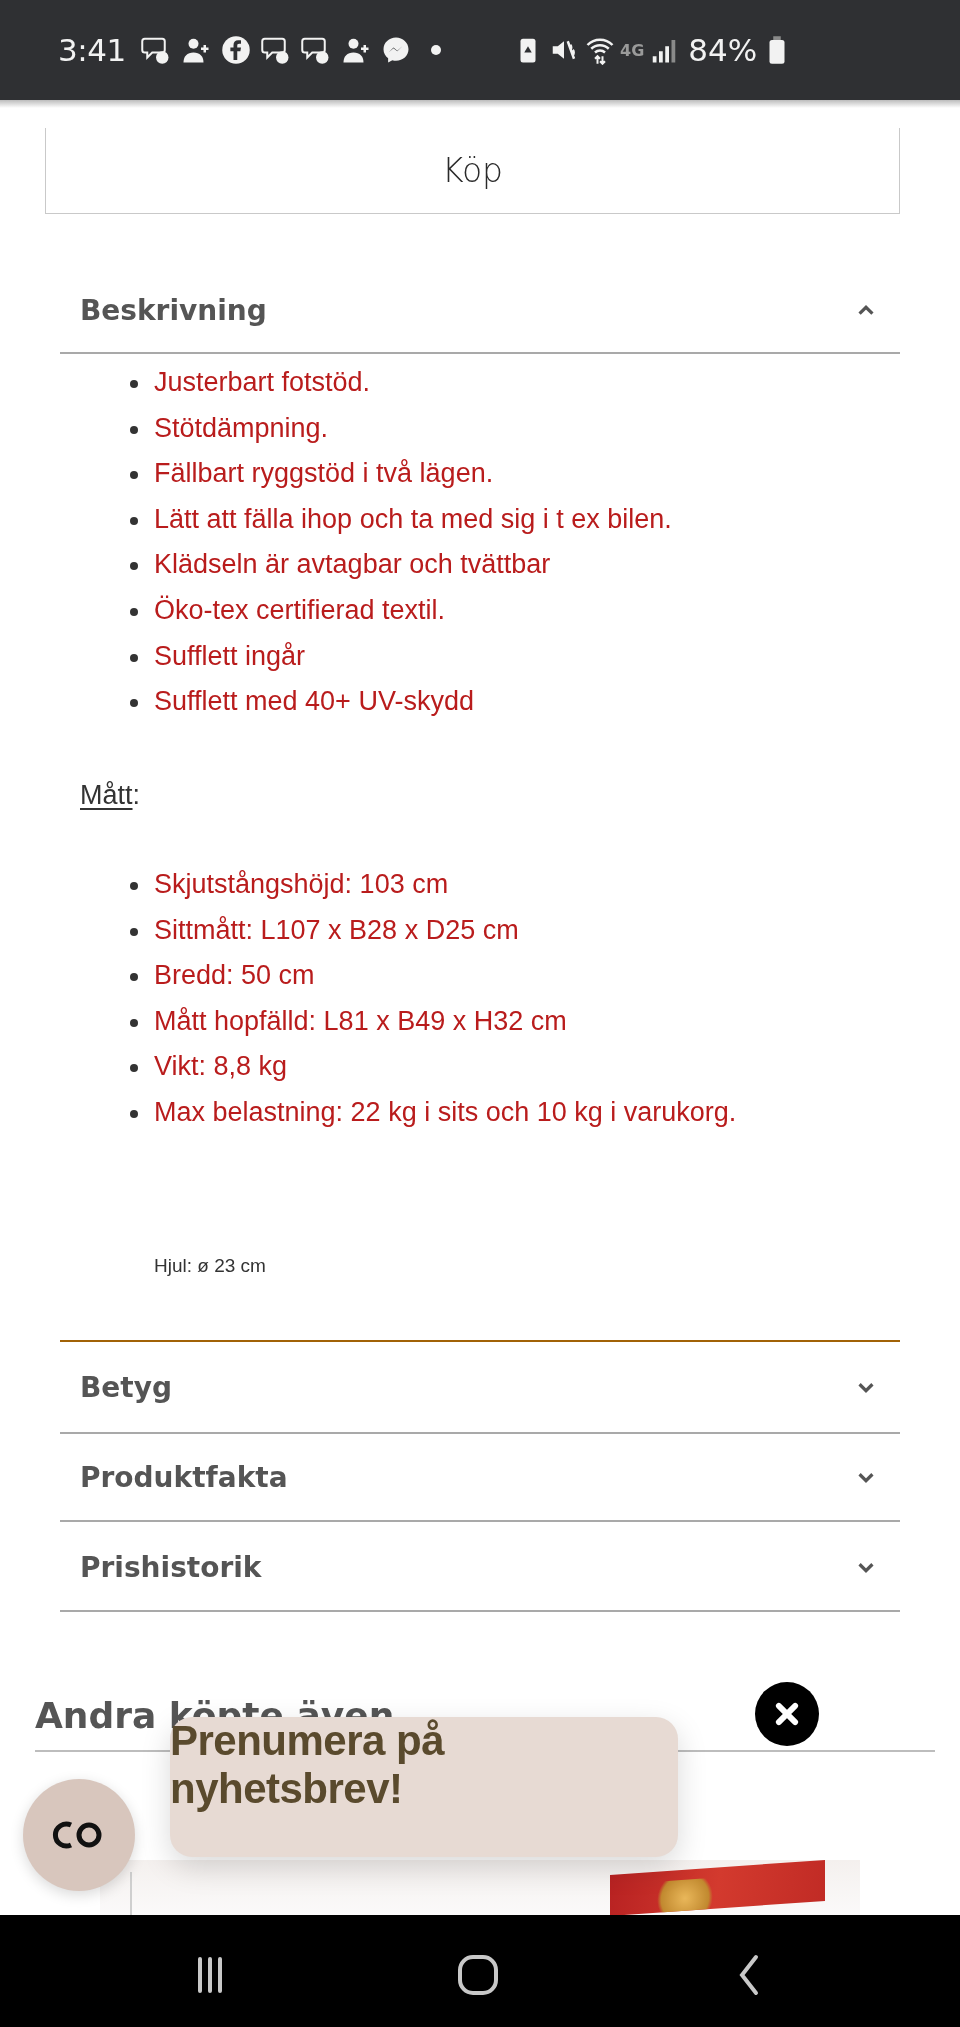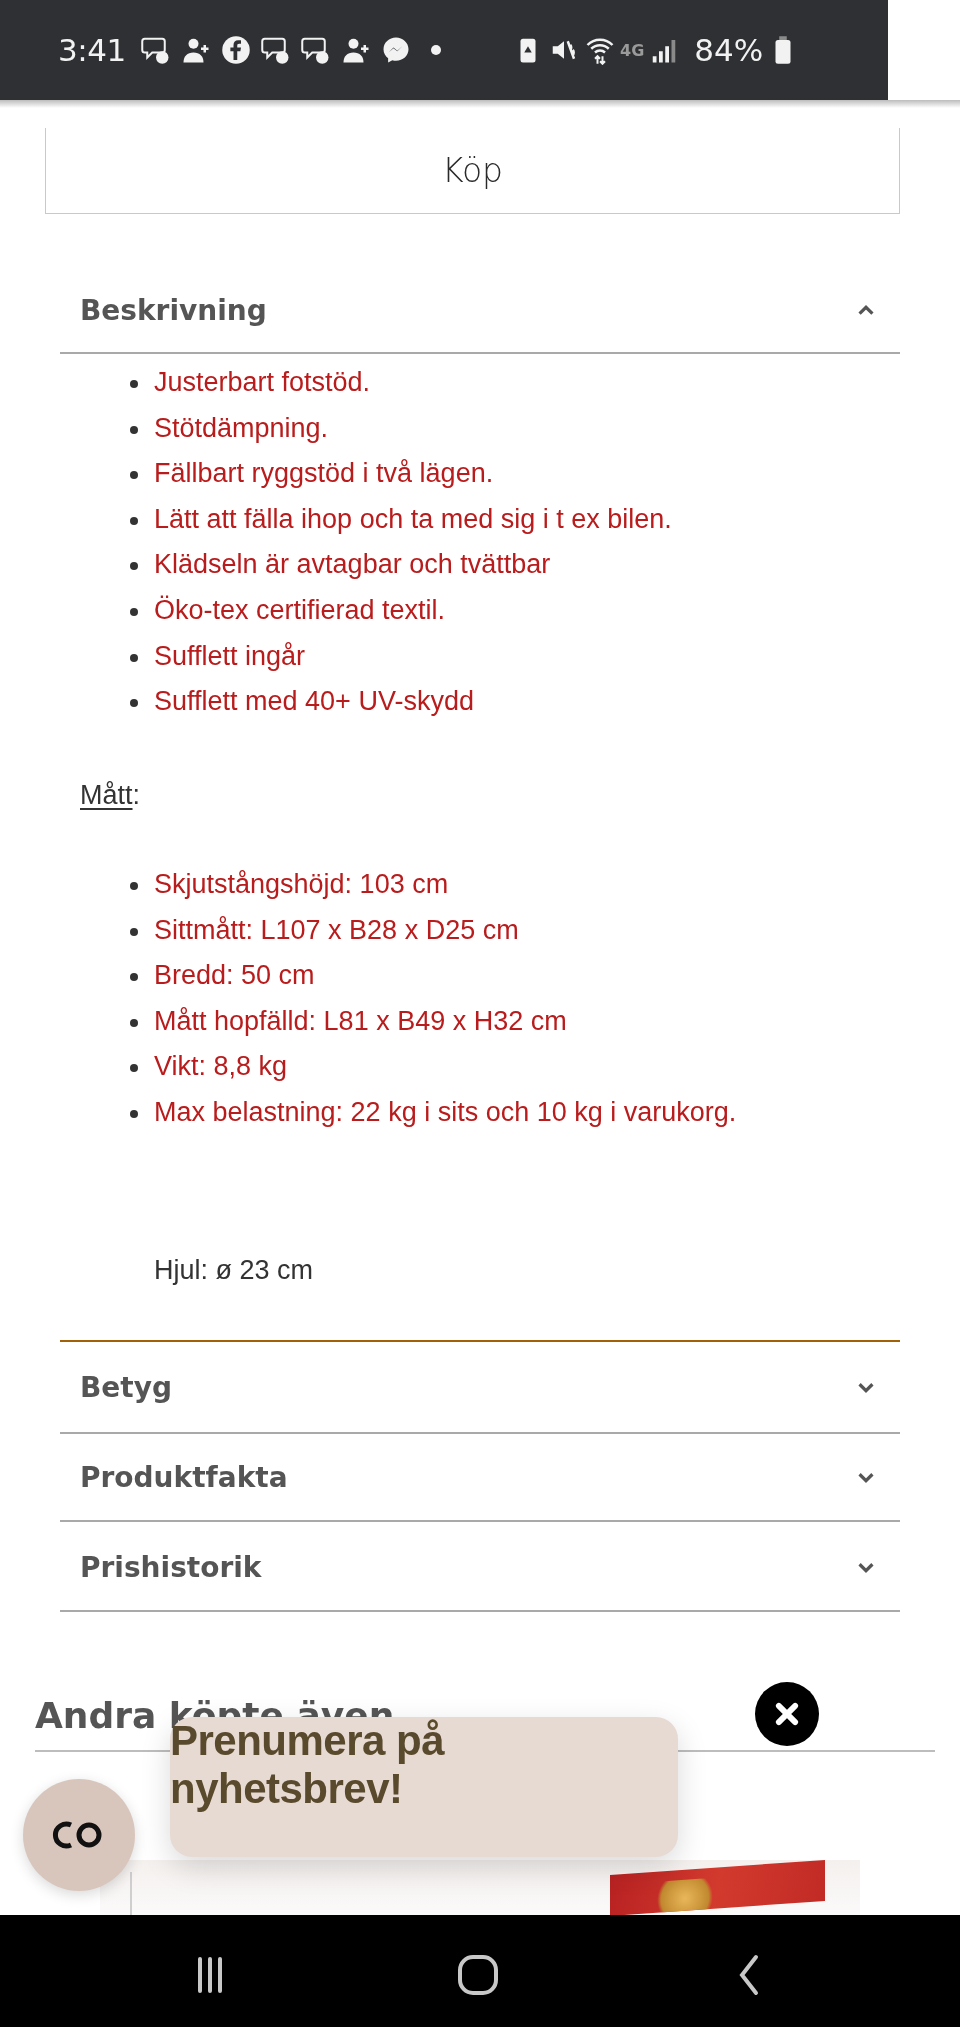--- a/index.html
+++ b/index.html
@@ -1,30 +1,30 @@
 <!DOCTYPE html>
 <html><head>
 <meta charset="utf-8">
 <style>
   * { box-sizing: border-box; margin: 0; padding: 0; }
   html, body { width: 960px; height: 2027px; overflow: hidden; background: #ffffff; }
   body { position: relative; font-family: "Liberation Sans", sans-serif; color: #333; }
 
   
   .status-bar {
-    position: absolute; top: 0; left: 0; width: 888px; height: 100px;
+    position: absolute; top: 0; left: 0; width: 960px; height: 100px;
     background: #2f3033; color: #f2f2f2; display: flex; align-items: center;
     padding: 0 0 0 58px; font-family: "DejaVu Sans", sans-serif;
   }
   .status-bar .time { font-size: 31px; letter-spacing: -0.5px; margin-right: 14px; }
   .status-icons-left { display: flex; gap: 8px; align-items: center; }
   .sb-icon { width: 32px; height: 32px; display: inline-flex; align-items: center; justify-content: center; }
   .sb-icon svg { width: 30px; height: 30px; fill: #f2f2f2; }
   .status-icons-right { position: absolute; left: 512px; top: 0; height: 100px; display: flex; align-items: center; gap: 4px; }
-  .battery-pct { font-size: 31px; margin-left: 10px; }
+  .battery-pct { font-size: 31px; margin-left: 4px; }
   .net-type { font-size: 16px; color: #9a9a9a; font-weight: bold; }
 
   
   .buy-button {
     position: absolute; left: 45px; top: 100px; width: 855px; height: 86px;
     border: 1px solid #c9c9c9; border-top: none; background: #fff;
     display: flex; align-items: center; justify-content: center;
     font-size: 33px; color: #2a2a2a; font-family: "DejaVu Sans", sans-serif; font-weight: 300;
     cursor: pointer;
     margin-top: 28px;
@@ -42,21 +42,21 @@
   }
   .chev { width: 28px; height: 28px; display: inline-flex; align-items: center; justify-content: center; }
   .chev svg { width: 22px; height: 22px; stroke: #555; stroke-width: 3.5; fill: none; }
 
   .desc { position: absolute; left: 80px; top: 360px; width: 820px; color: #b91c1c; font-size: 27px; }
   .desc ul { list-style: none; }
   .desc li { position: relative; padding-left: 74px; height: 45.6px; line-height: 45.6px; }
   .desc li::before { content: ""; position: absolute; left: 50px; top: 20px; width: 8px; height: 8px; border-radius: 50%; background: #333; }
   .matt-label { position: absolute; left: 80px; top: 780px; font-size: 27px; color: #333; }
   .matt-label u { text-decoration: underline; text-underline-offset: 4px; }
-  .hjul { position: absolute; left: 154px; top: 1255px; font-size: 27px; color: #333; }
+  .hjul { position: absolute; left: 154px; top: 1255px; font-size: 19px; color: #333; }
 
   
   .related-title {
     position: absolute; left: 35px; top: 1695px; font-family: "DejaVu Sans", sans-serif;
     font-weight: bold; font-size: 36px; color: #555;
   }
   .related-line { position: absolute; left: 35px; top: 1750px; width: 900px; height: 2px; background: #bdbdbd; }
   .product-strip { position: absolute; left: 100px; top: 1860px; width: 760px; height: 56px; background: linear-gradient(#f4f0ee, #fbfafa); }
   .product-img-left { position: absolute; left: 130px; top: 1872px; width: 140px; height: 44px; border-left: 2px solid #cfcfcf; }
   .product-img-right { position: absolute; left: 610px; top: 1875px; width: 215px; height: 41px; background: linear-gradient(100deg, #b82222, #d33a2e 50%, #c12b25); transform: skewY(-4deg); transform-origin: left bottom; }

